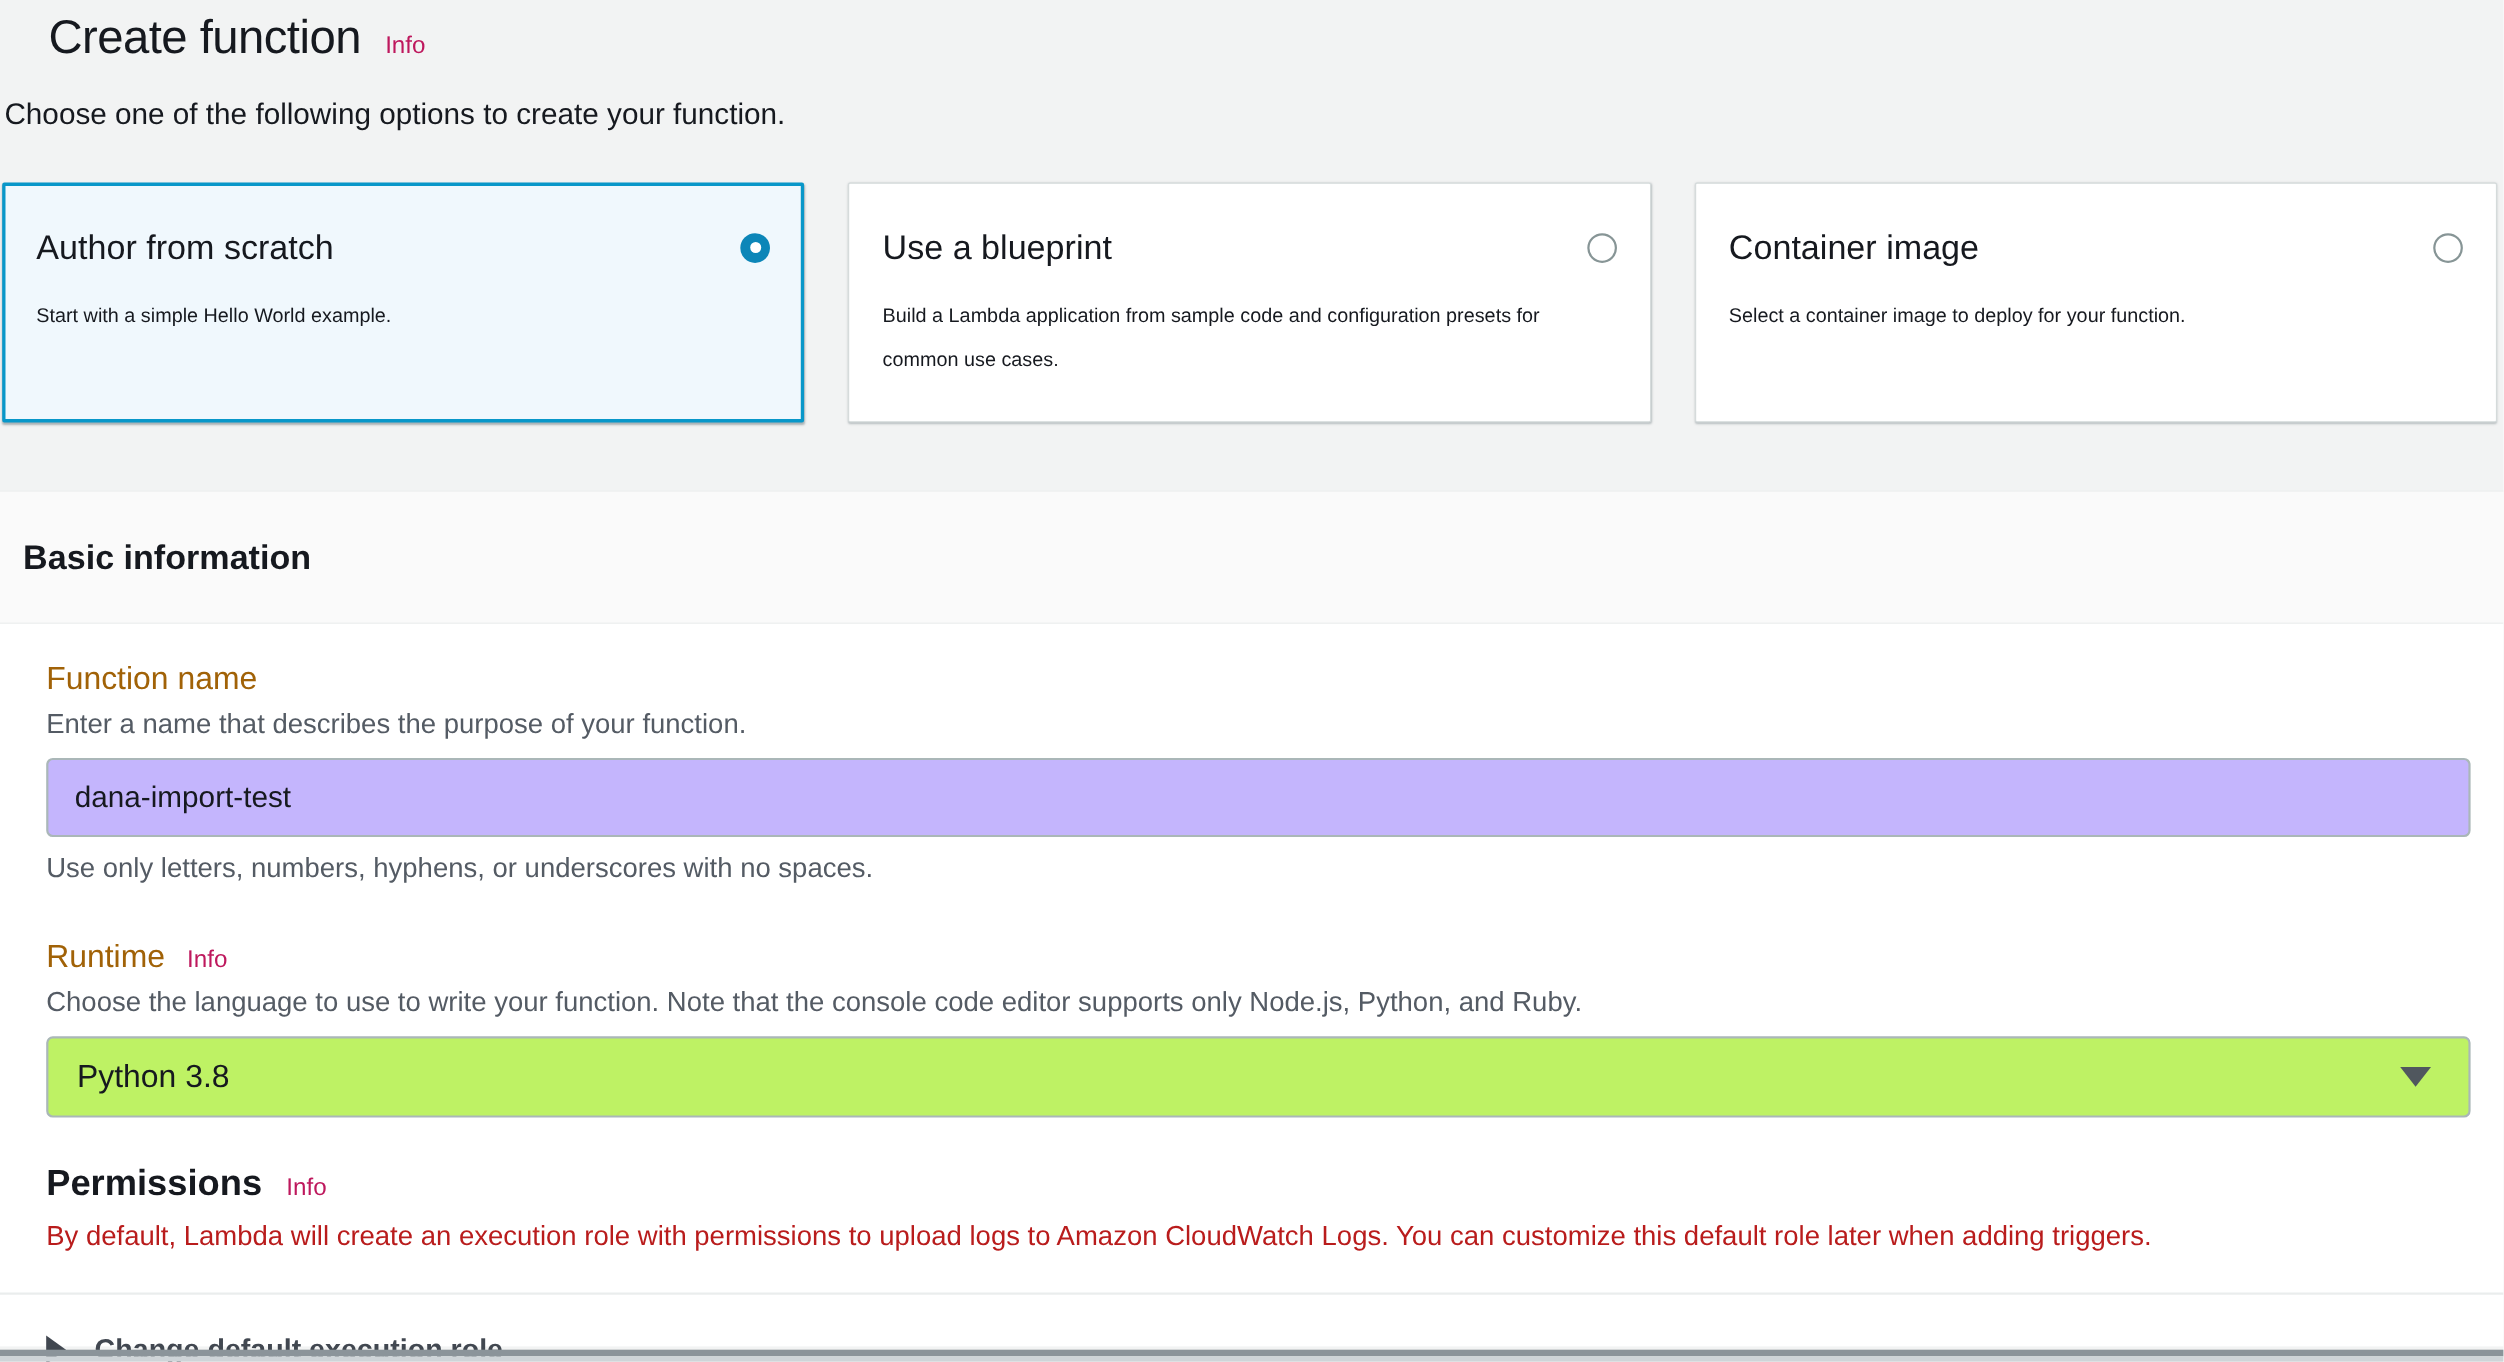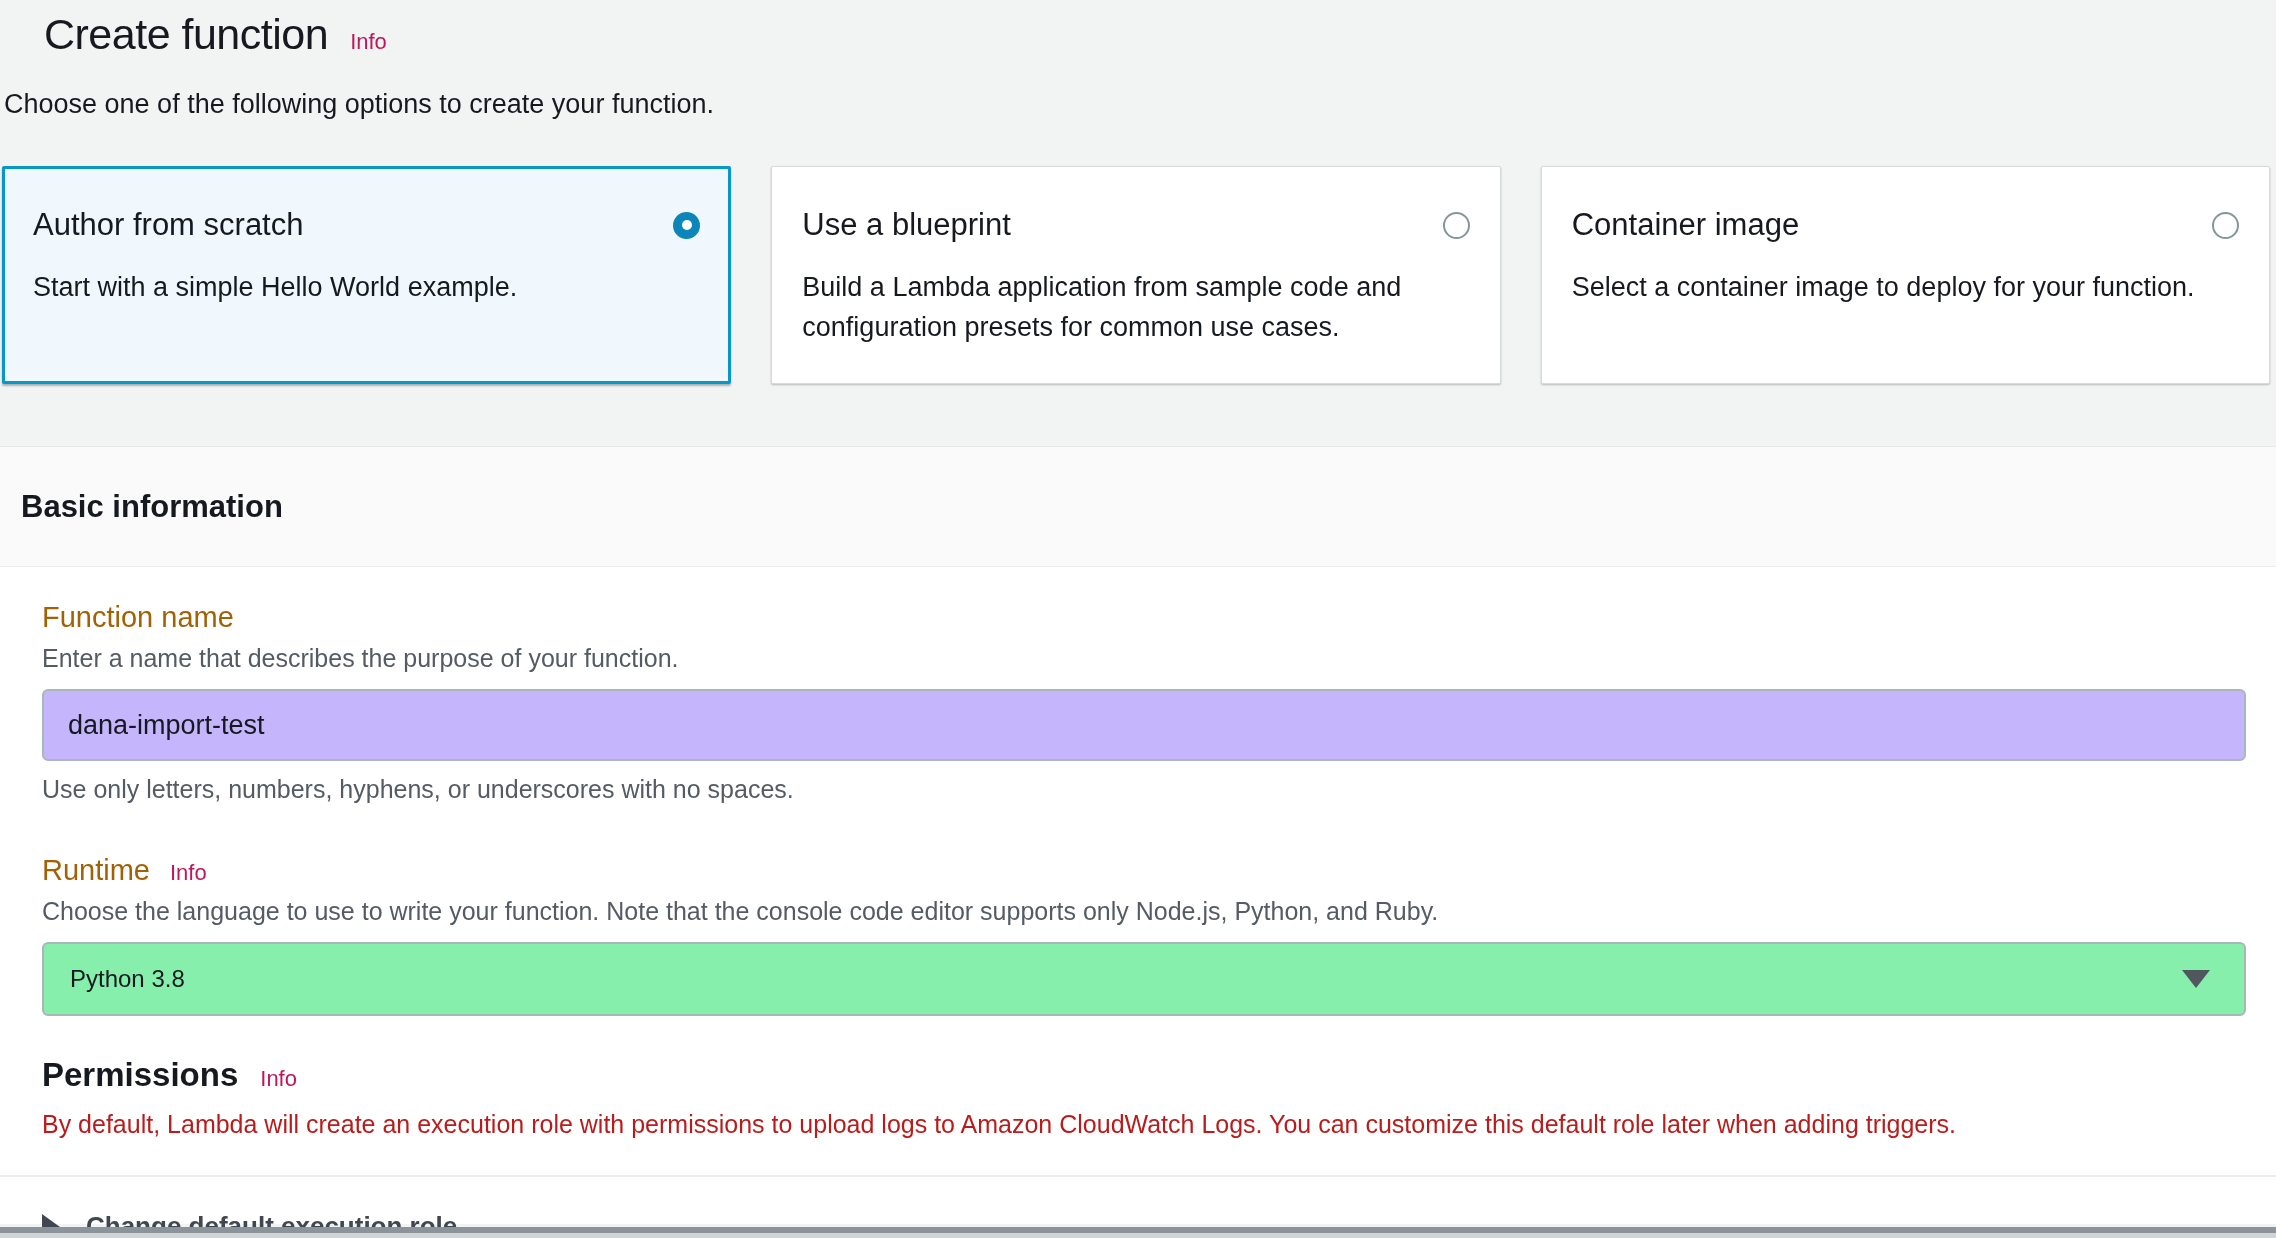--- a/index.html
+++ b/index.html
@@ -39,21 +39,21 @@
   .radio {
     width:27px; height:27px; border-radius:50%;
     border:2px solid #879596; background:#fff;
     position:relative; flex-shrink:0; cursor:pointer;
   }
   .radio.checked { border:none; background:#0c86b8; }
   .radio.checked::after {
     content:""; position:absolute; top:8.5px; left:8.5px;
     width:10px; height:10px; border-radius:50%; background:#ffffff;
   }
-  .card-desc { margin-top:24px; font-size:27px; line-height:40px; color:#16191f; }
+  .card-desc { margin-top:24px; font-size:18px; line-height:40px; color:#16191f; }
 
   
   .container {
     margin-top:62px; height:778px; background:#ffffff;
     border-top:1px solid #e4e7e7;
   }
   .container-header {
     height:120px; background:#fafafa; border-bottom:1px solid #eaeded;
     display:flex; align-items:center; padding-left:21px;
   }
@@ -67,23 +67,23 @@
     margin-top:16px; display:block; width:100%; height:72px;
     border:2px solid #aab7b8; border-radius:6px;
     font-family:"Liberation Sans","DejaVu Sans",sans-serif;
     font-size:27px; color:#16191f; padding:0 24px; background:#c4b5fd; outline:none;
   }
   .field-helper { margin-top:14px; font-size:25px; color:#545b64; }
 
   .field-group { margin-top:50px; }
   .select {
     margin-top:16px; height:74px;
-    border:2px solid #aab7b8; border-radius:6px; background:#86efac;
+    border:2px solid #aab7b8; border-radius:6px; background:#bef264;
     display:flex; align-items:center; justify-content:space-between;
-    padding:0 26px; font-size:24px; color:#16191f; cursor:pointer;
+    padding:0 26px; font-size:29px; color:#16191f; cursor:pointer;
   }
   .select-arrow {
     width:0; height:0;
     border-left:14px solid transparent; border-right:14px solid transparent;
     border-top:18px solid #50575e; margin-right:8px;
   }
 
   .perm-header-row { margin-top:40px; display:flex; align-items:baseline; gap:22px; }
   .perm-title { font-size:33px; font-weight:700; color:#16191f; }
   .perm-desc { margin-top:16px; font-size:25px; color:#b91c1c; }

